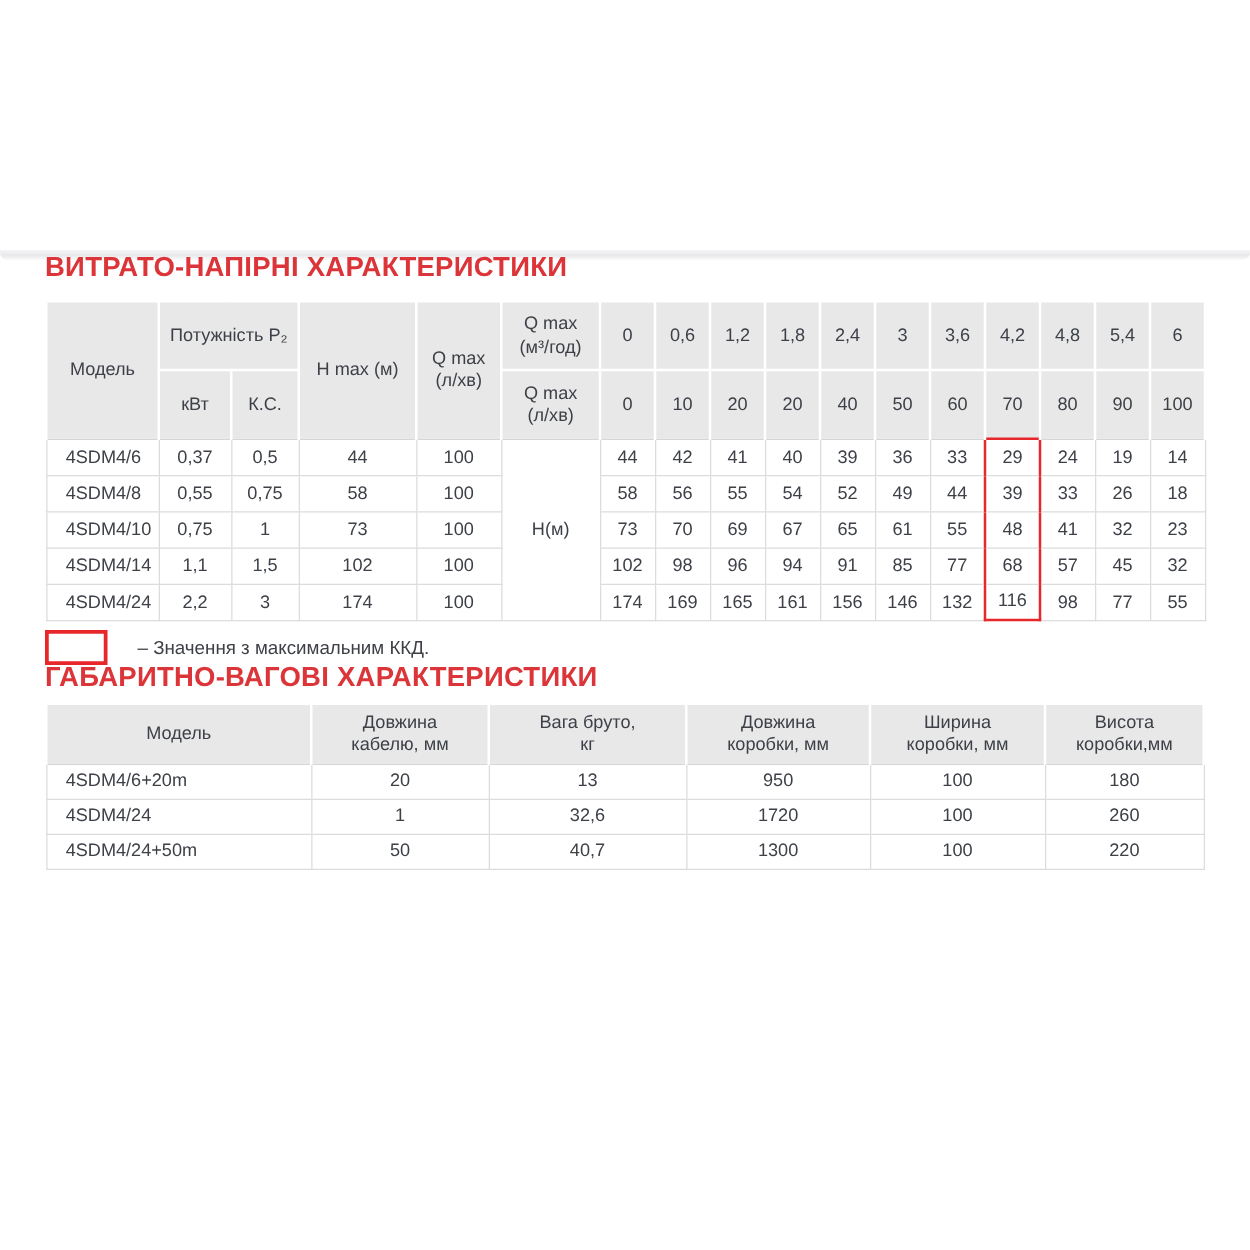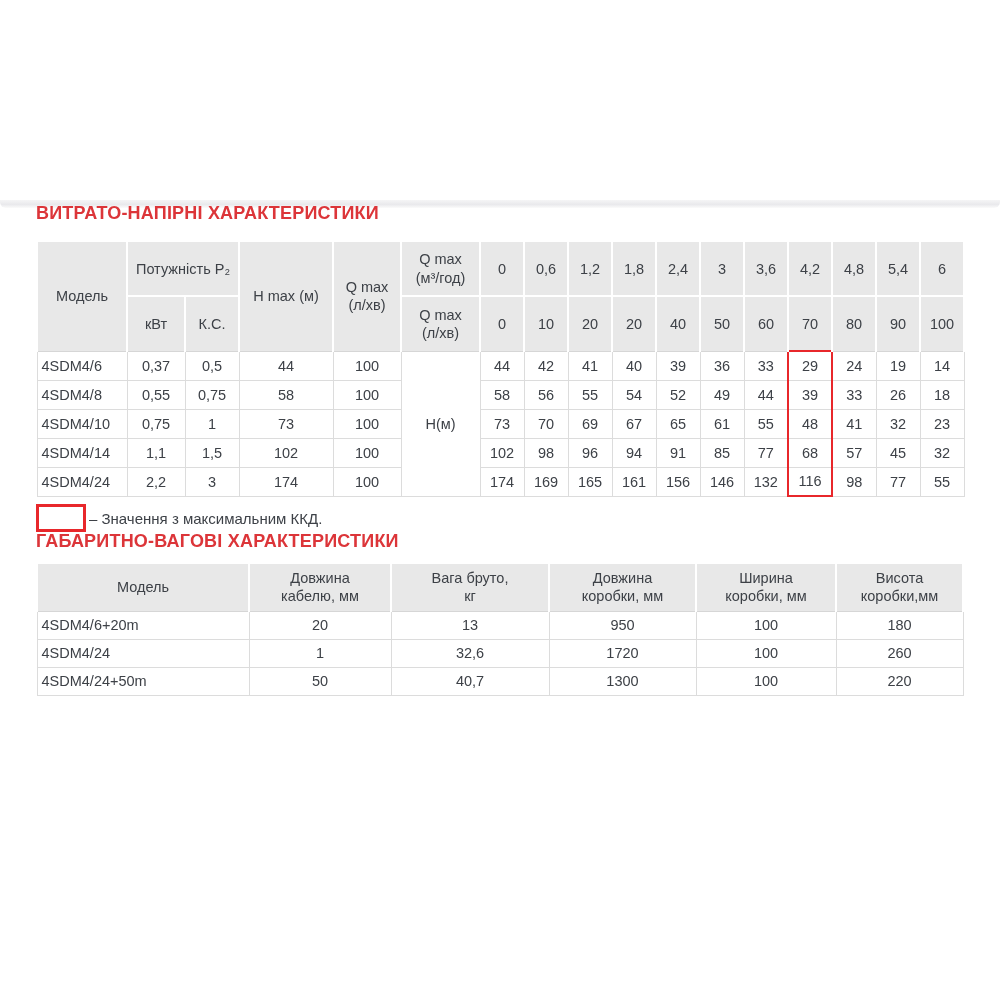--- a/index.html
+++ b/index.html
@@ -9,21 +9,21 @@
     position:relative;
   }
   .panel-edge{
     position:absolute;left:0;top:200px;width:1000px;height:8px;
     background:linear-gradient(#f5f5f6,#e9e9ec 55%,#fbfbfb);
     border-radius:0 0 6px 6px;
   }
   .content{position:absolute;left:36px;top:204px;width:926px;}
   h2.sec-title{
     margin:0;padding:0;
-    font-size:18px;font-weight:700;letter-spacing:.2px;
+    font-size:22px;font-weight:700;letter-spacing:.2px;
     color:#dc3539;line-height:19px;
   }
   table{
     border-collapse:collapse;table-layout:fixed;width:926px;
     font-size:14.5px;color:#3d4147;
   }
   table.t1{margin-top:17px;}
   table.t2{margin-top:11px;}
   th{
     background:#e8e8e8;border:2px solid #ffffff;
@@ -33,34 +33,34 @@
   th.bt{border-bottom:1px solid #d6d6d6;}
   td{
     border:1px solid #dcdcdc;background:#ffffff;
     text-align:center;vertical-align:middle;padding:2px;
   }
   table{border:1px solid #dcdcdc;}
   .t1 thead tr{height:55px;}
   .t1 tbody tr{height:29px;}
   .t2 thead tr{height:48px;}
   .t2 tbody tr{height:28px;}
-  td.model{text-align:left;padding-left:4px;}
+  td.model{text-align:left;padding-left:15px;}
   .pre{white-space:pre-line;line-height:1.25;}
   
   td.hlc{border-left:2px solid #e8272b;border-right:2px solid #e8272b;}
   td.hlt{border-top:2px solid #e8272b;}
   td.hlb{border-bottom:2px solid #e8272b;}
   .legend{
     margin-top:7px;display:flex;align-items:center;height:28px;
   }
   .legend-box{
     width:44px;height:22px;border:3px solid #e8272b;background:#fff;
     display:inline-block;flex:0 0 auto;
   }
-  .legend-text{margin-left:3px;font-size:15px;color:#3d4147;}
+  .legend-text{margin-left:24px;font-size:15px;color:#3d4147;}
   .title-gap{margin-top:15px;}
 </style>
 </head>
 <body>
 
 <div class="panel-edge"></div>
 
 <div class="content">
 
   <h2 class="sec-title">ВИТРАТО-НАПІРНІ ХАРАКТЕРИСТИКИ</h2>

